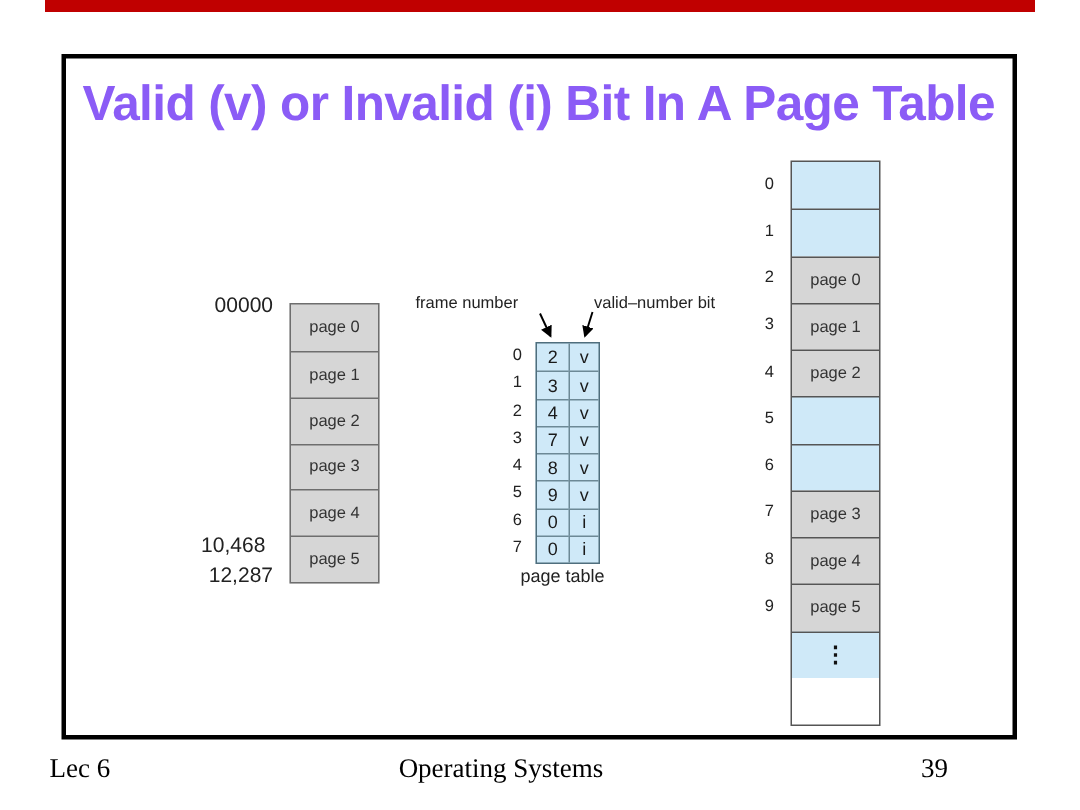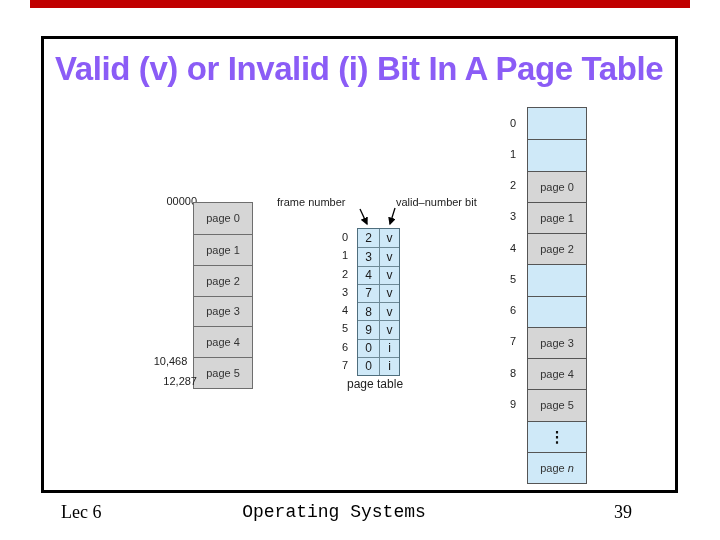--- a/index.html
+++ b/index.html
@@ -11,21 +11,21 @@
   .top-bar{left:30px;top:0;width:660px;height:8px;background:#c00000;}
 
   
   .frame{left:41px;top:36px;width:631px;height:451px;border:3px solid #000;background:#fff;}
 
   
   .title{left:55px;top:51px;margin:0;font-size:33px;font-weight:bold;letter-spacing:-0.4px;
          color:#8b5cf6;white-space:nowrap;line-height:36px;}
 
   
-  .addr{left:144px;width:53px;text-align:right;font-size:11px;color:#222;}
+  .addr{left:129px;width:53px;text-align:right;font-size:14px;color:#222;}
   .addr-start{top:195px;}
   .addr-10468{top:355px;text-align:center;}
   .addr-12287{top:375px;}
 
   
   .logical-col{left:193px;top:202px;width:58px;height:185px;display:grid;
                grid-template-rows:repeat(6,1fr);border:1px solid #6e6e6e;background:#d6d6d6;}
   .logical-col > div{display:flex;align-items:center;justify-content:center;
                      font-size:11px;color:#333;}
   .logical-col > div + div{border-top:1px solid #6e6e6e;}
@@ -66,22 +66,22 @@
             font-size:11px;color:#333;}
   .pm > div + div{border-top:1px solid #555;}
   .pm .free{background:#cfe9f8;}
   .pm .used{background:#d6d6d6;}
   .pm .ellipsis{font-size:15px;font-weight:bold;color:#111;line-height:1;}
   .pm .pagen span{margin-right:3px;}
   .pm .pagen i{font-style:italic;}
 
   
   .footer{top:502px;font-family:"Liberation Serif",serif;font-size:18px;color:#000;}
-  .footer-left{left:33px;margin-left:28px;}
-  .footer-center{left:0;width:668px;text-align:center;font-family:Liberation Mono, monospace;}
+  .footer-left{left:33px;}
+  .footer-center{left:0;width:668px;text-align:center;}
   .footer-right{left:614px;width:60px;}
 </style>
 </head>
 <body>
 
 <div class="abs top-bar"></div>
 <div class="abs frame"></div>
 <h1 class="abs title">Valid (v) or Invalid (i) Bit In A Page Table</h1>
 
 <div class="abs addr addr-start">00000</div>
@@ -157,21 +157,17 @@
   <div class="free"></div>
   <div class="used">page 0</div>
   <div class="used">page 1</div>
   <div class="used">page 2</div>
   <div class="free"></div>
   <div class="free"></div>
   <div class="used">page 3</div>
   <div class="used">page 4</div>
   <div class="used">page 5</div>
   <div class="free ellipsis">⋮</div>
-  <div class="free pagen">
-    <span>page</span>
-      <i>n</i>
-  </div>
 </div>
 
 <div class="abs footer footer-left">Lec 6</div>
 <div class="abs footer footer-center">Operating Systems</div>
 <div class="abs footer footer-right">39</div>
 
 </body></html>

